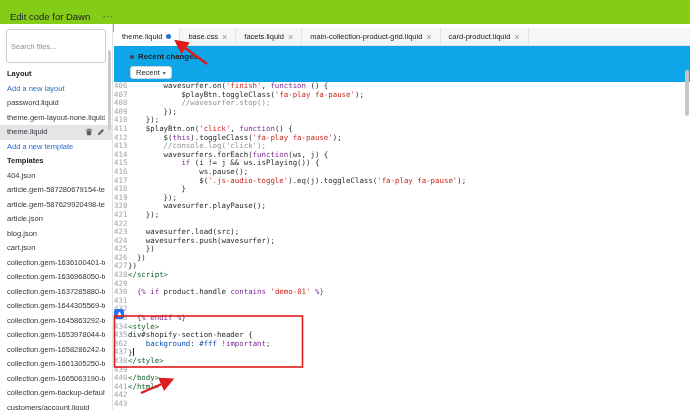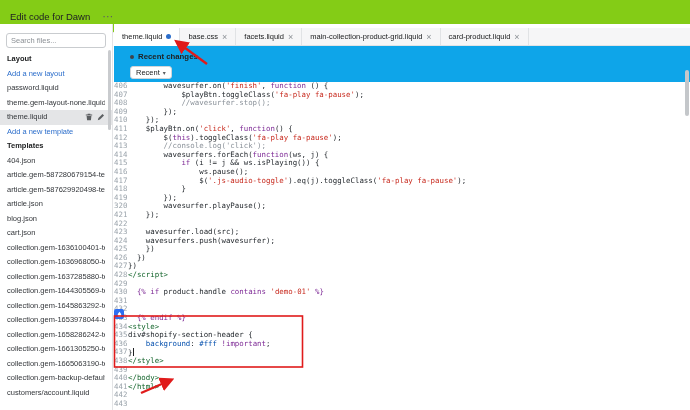--- a/index.html
+++ b/index.html
@@ -3,21 +3,21 @@
 <meta charset="utf-8">
 <style>
   *{box-sizing:border-box;margin:0;padding:0}
   html,body{width:690px;height:410px;background:#fff;font-family:"Liberation Sans",sans-serif;overflow:hidden;position:relative;color:#202223}
   
   .topbar{position:absolute;top:0;left:0;right:0;height:24px;display:flex;align-items:center;gap:12px;padding:16px 10px;border-bottom:1px solid #e7e8ea;background:#84cc16;font-size:9.5px}
   .menu-glyph{color:#5c5f62;font-size:11px;cursor:pointer;line-height:10px}
   
   .sidebar{position:absolute;top:24px;left:0;width:113px;bottom:0;border-right:1px solid #e3e4e6;background:#fff;overflow:hidden}
   .search-wrap{padding:5px 6px 4px 6px}
-  .search-input{width:100%;height:15px;border:1px solid #c9cccf;border-radius:3px;font-size:7.5px;padding:1px 4px;color:#202223;font-family:"Liberation Sans",sans-serif}
+  .search-input{width:100%;height:15px;border:1px solid #c9cccf;border-radius:3px;font-size:7.5px;padding:16px 4px;color:#202223;font-family:"Liberation Sans",sans-serif}
   .search-input::placeholder{color:#8c9196}
   .sb-item{height:14.5px;line-height:14.5px;padding:0 7px;font-size:7.5px;white-space:nowrap;overflow:hidden;cursor:pointer;display:flex;align-items:center}
   .sb-item .sb-label{overflow:hidden;white-space:nowrap;flex:1 1 auto}
   .sb-item.section{color:#202223;font-weight:bold}
   .sb-item.action{color:var(--accent)}
   .sb-item.file{color:#33363a}
   .sb-item.selected{background:#e4e5e7}
   .sb-icons{display:flex;gap:4px;flex:none;margin-left:3px}
   .sbi{width:8px;height:8px;display:inline-block}
   .sbi svg{width:8px;height:8px;display:block;fill:#5c5f62}
@@ -218,21 +218,21 @@
         <div class="cl"><span class="ln">426</span><span class="lc"><span class="tok-p">  })</span></span></div>
         <div class="cl"><span class="ln">427</span><span class="lc"><span class="tok-p">})</span></span></div>
         <div class="cl"><span class="ln">428</span><span class="lc"><span class="tok-t">&lt;/script</span><span class="tok-t">&gt;</span></span></div>
         <div class="cl"><span class="ln">429</span><span class="lc"></span></div>
         <div class="cl"><span class="ln">430</span><span class="lc"><span class="tok-p">  </span><span class="tok-k">{%</span><span class="tok-p"> </span><span class="tok-k">if</span><span class="tok-p"> product.handle </span><span class="tok-k">contains</span><span class="tok-p"> </span><span class="tok-s">'demo-01'</span><span class="tok-p"> </span><span class="tok-k">%}</span></span></div>
         <div class="cl"><span class="ln">431</span><span class="lc"></span></div>
         <div class="cl"><span class="ln">432</span><span class="lc"></span></div>
         <div class="cl"><span class="ln">433</span><span class="lc"><span class="tok-p">  </span><span class="tok-k">{%</span><span class="tok-p"> </span><span class="tok-k">endif</span><span class="tok-p"> </span><span class="tok-k">%}</span></span></div>
         <div class="cl"><span class="ln">434</span><span class="lc"><span class="tok-t">&lt;style&gt;</span></span></div>
         <div class="cl"><span class="ln">435</span><span class="lc"><span class="tok-p">div#shopify-section-header {</span></span></div>
-        <div class="cl"><span class="ln">436</span><span class="lc"><span class="tok-p">    </span><span class="tok-pr">background</span><span class="tok-p">: </span><span class="tok-at">#fff</span><span class="tok-p"> </span><span class="tok-k">!important</span><span class="tok-p">;</span></span></div>
+        <div class="cl"><span class="ln">362</span><span class="lc"><span class="tok-p">    </span><span class="tok-pr">background</span><span class="tok-p">: </span><span class="tok-at">#fff</span><span class="tok-p"> </span><span class="tok-k">!important</span><span class="tok-p">;</span></span></div>
         <div class="cl"><span class="ln">437</span><span class="lc"><span class="tok-p">}</span><span class="caret-bar"></span></span></div>
         <div class="cl"><span class="ln">438</span><span class="lc"><span class="tok-t">&lt;/style&gt;</span></span></div>
         <div class="cl"><span class="ln">439</span><span class="lc"></span></div>
         <div class="cl"><span class="ln">440</span><span class="lc"><span class="tok-t">&lt;/body&gt;</span></span></div>
         <div class="cl"><span class="ln">441</span><span class="lc"><span class="tok-t">&lt;/html&gt;</span></span></div>
         <div class="cl"><span class="ln">442</span><span class="lc"></span></div>
         <div class="cl"><span class="ln">443</span><span class="lc"></span></div>
       </div>
   </div>
   <div class="vscroll-thumb"></div>

